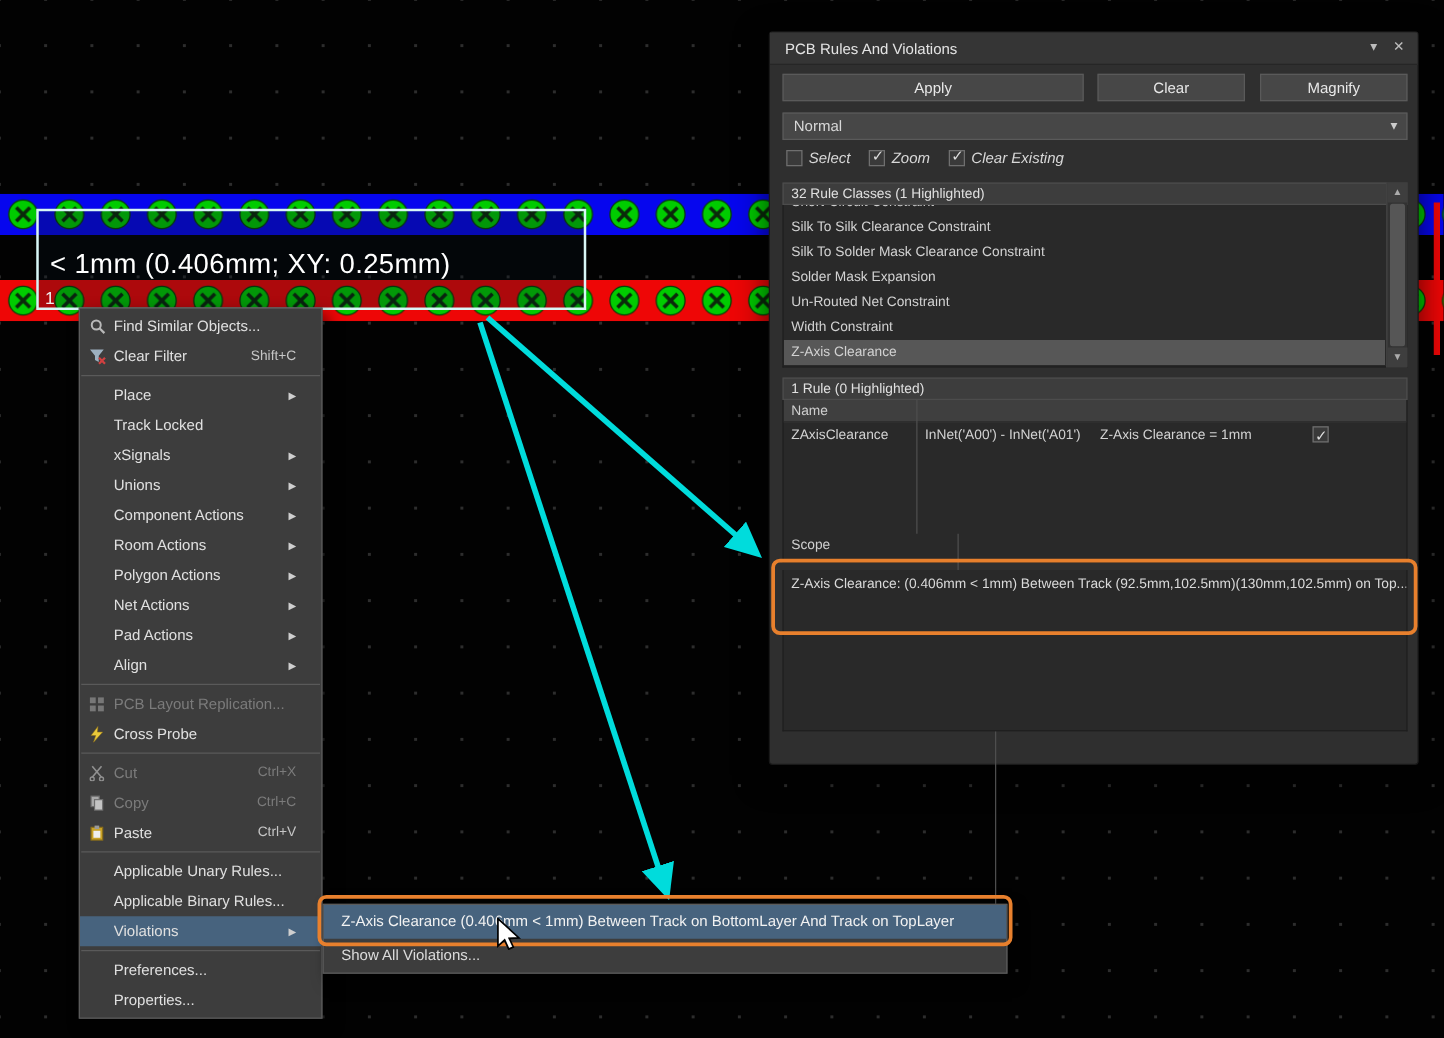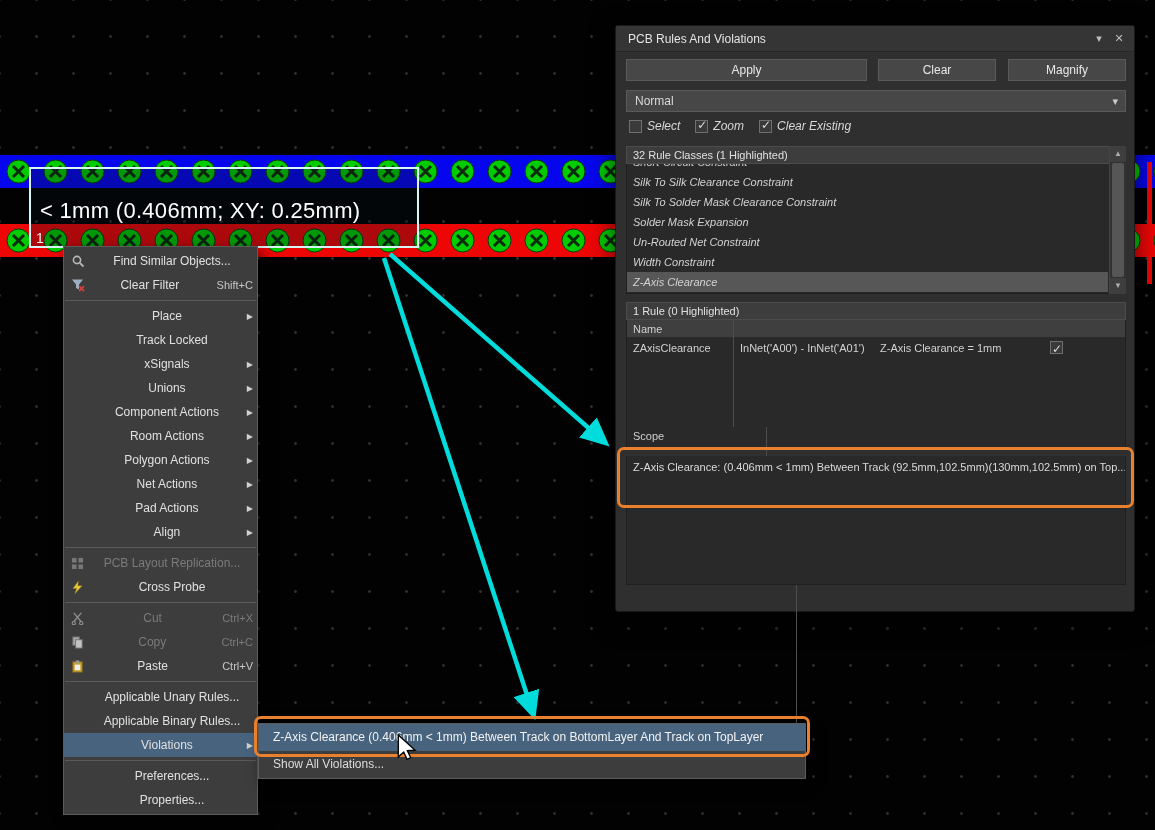--- a/index.html
+++ b/index.html
@@ -11,21 +11,21 @@
     background-image: radial-gradient(circle, #2d2d2d 1.3px, transparent 1.5px);
     background-size:37px 37px; background-position:18px 18px; }
 
   
   .track { position:absolute; left:0; width:1155px; height:33px; z-index:1; }
   #track-top { top:155px; }
   #track-bottom { top:224px; }
   .vtrack { position:absolute; left:1147px; top:162px; width:5px; height:122px; background:#ee0606; z-index:1; }
 
   
-  .tooltip { position:absolute; left:29px; top:167px; width:390px; height:81px;
+  .tooltip { position:absolute; left:29px; top:167px; width:440px; height:81px;
     border:2px solid #d8f6f6; background:rgba(8,18,28,0.28); z-index:2;padding-left:41px; }
   .tip-text { position:absolute; left:9px; top:29px; color:#ffffff; font-size:22px; letter-spacing:0.3px; white-space:nowrap; }
   .tip-marker { position:absolute; left:5px; top:61px; color:#eeeeee; font-size:14px; }
 
   
   .panel { position:absolute; left:615px; top:25px; width:520px; height:587px;
     background:#2f2f2f; border:1px solid #191919; border-radius:3px;
     box-shadow:0 8px 26px rgba(0,0,0,0.65); z-index:3; color:#d8d8d8; font-size:12px; }
   .p-title { position:absolute; left:0; top:0; width:100%; height:26px; line-height:26px;
     padding-left:12px; color:#e4e4e4; background:#353535; border-bottom:1px solid #262626; font-size:12px; }
@@ -48,21 +48,21 @@
   .opt { display:flex; align-items:center; font-size:12px; color:#d8d8d8; cursor:pointer; }
   .cb { width:13px; height:13px; background:#3a3a3a; border:1px solid #6f6f6f; display:inline-block;
     position:relative; margin-right:5px; }
   .cb.checked::after { content:"✓"; position:absolute; left:1px; top:-3px; font-size:12px; color:#dedede; }
 
   .sec-header { height:18px; line-height:17px; background:#3d3d3d; border:1px solid #4c4c4c;
     padding-left:6px; font-size:11px; color:#e0e0e0; white-space:nowrap; }
 
   .rc { position:absolute; left:10px; top:120px; width:500px; height:148px; }
   .rc-list { position:absolute; left:0; top:18px; right:0; bottom:0; background:#292929;
-    border:1px solid #1f1f1f; border-top:none; overflow:hidden; padding-right:17px;font-style:italic; }
+    border:1px solid #1f1f1f; border-top:none; overflow:hidden; padding-right:17px; }
   .rc-item { height:20px; line-height:20px; padding-left:6px; font-size:11px; color:#d2d2d2;
     white-space:nowrap; cursor:pointer; }
   .rc-item.clipped { margin-top:-12px; }
   .rc-item.selected { background:#575757; }
   .sb { position:absolute; right:0; top:0; width:17px; height:148px; background:#323232; border-left:1px solid #454545; }
   .sb-btn { position:absolute; left:0; right:0; height:16px; line-height:16px; text-align:center;
     font-size:8px; color:#ababab; background:#3e3e3e; cursor:pointer; }
   .sb-btn.up { top:0; }
   .sb-btn.down { bottom:0; }
   .sb-thumb { position:absolute; top:17px; bottom:17px; left:2px; right:2px; background:#565656; border-radius:2px; cursor:pointer; }
@@ -81,21 +81,21 @@
 
   .viols { position:absolute; left:10px; top:430px; width:500px; }
   .viols-body { background:#292929; border:1px solid #1f1f1f; border-top:none; height:129px; }
   .viol-item { height:22px; line-height:22px; padding-left:6px; font-size:11px; color:#dadada;
     white-space:nowrap; overflow:hidden; cursor:pointer; }
 
   
   .ctx { position:absolute; left:63px; top:246px; width:195px; background:#3d3d3d;
     border:1px solid #5b5b5b; box-shadow:4px 5px 12px rgba(0,0,0,0.6); z-index:4; padding:2px 0; }
   .mi { position:relative; height:24px; display:flex; align-items:center; font-size:12px;
-    color:#e0e0e0; padding-right:4px; cursor:pointer; white-space:nowrap;text-align:center; }
+    color:#e0e0e0; padding-right:20px; cursor:pointer; white-space:nowrap; }
   .mi-icon { flex:0 0 27px; display:flex; justify-content:center; align-items:center; }
   .mi-label { flex:1; overflow:hidden; }
   .mi-shortcut { color:#c6c6c6; font-size:11px; margin-left:8px; }
   .mi-arrow { font-size:8px; color:#cfcfcf; margin-left:4px; }
   .mi.disabled .mi-label, .mi.disabled .mi-shortcut { color:#7b7b7b; }
   .mi.highlighted { background:#47637e; }
   .sep { height:1px; background:#5a5a5a; margin:3px 1px; }
 
   
   .submenu { position:absolute; left:258px; top:723px; width:548px; background:#3d3d3d;

